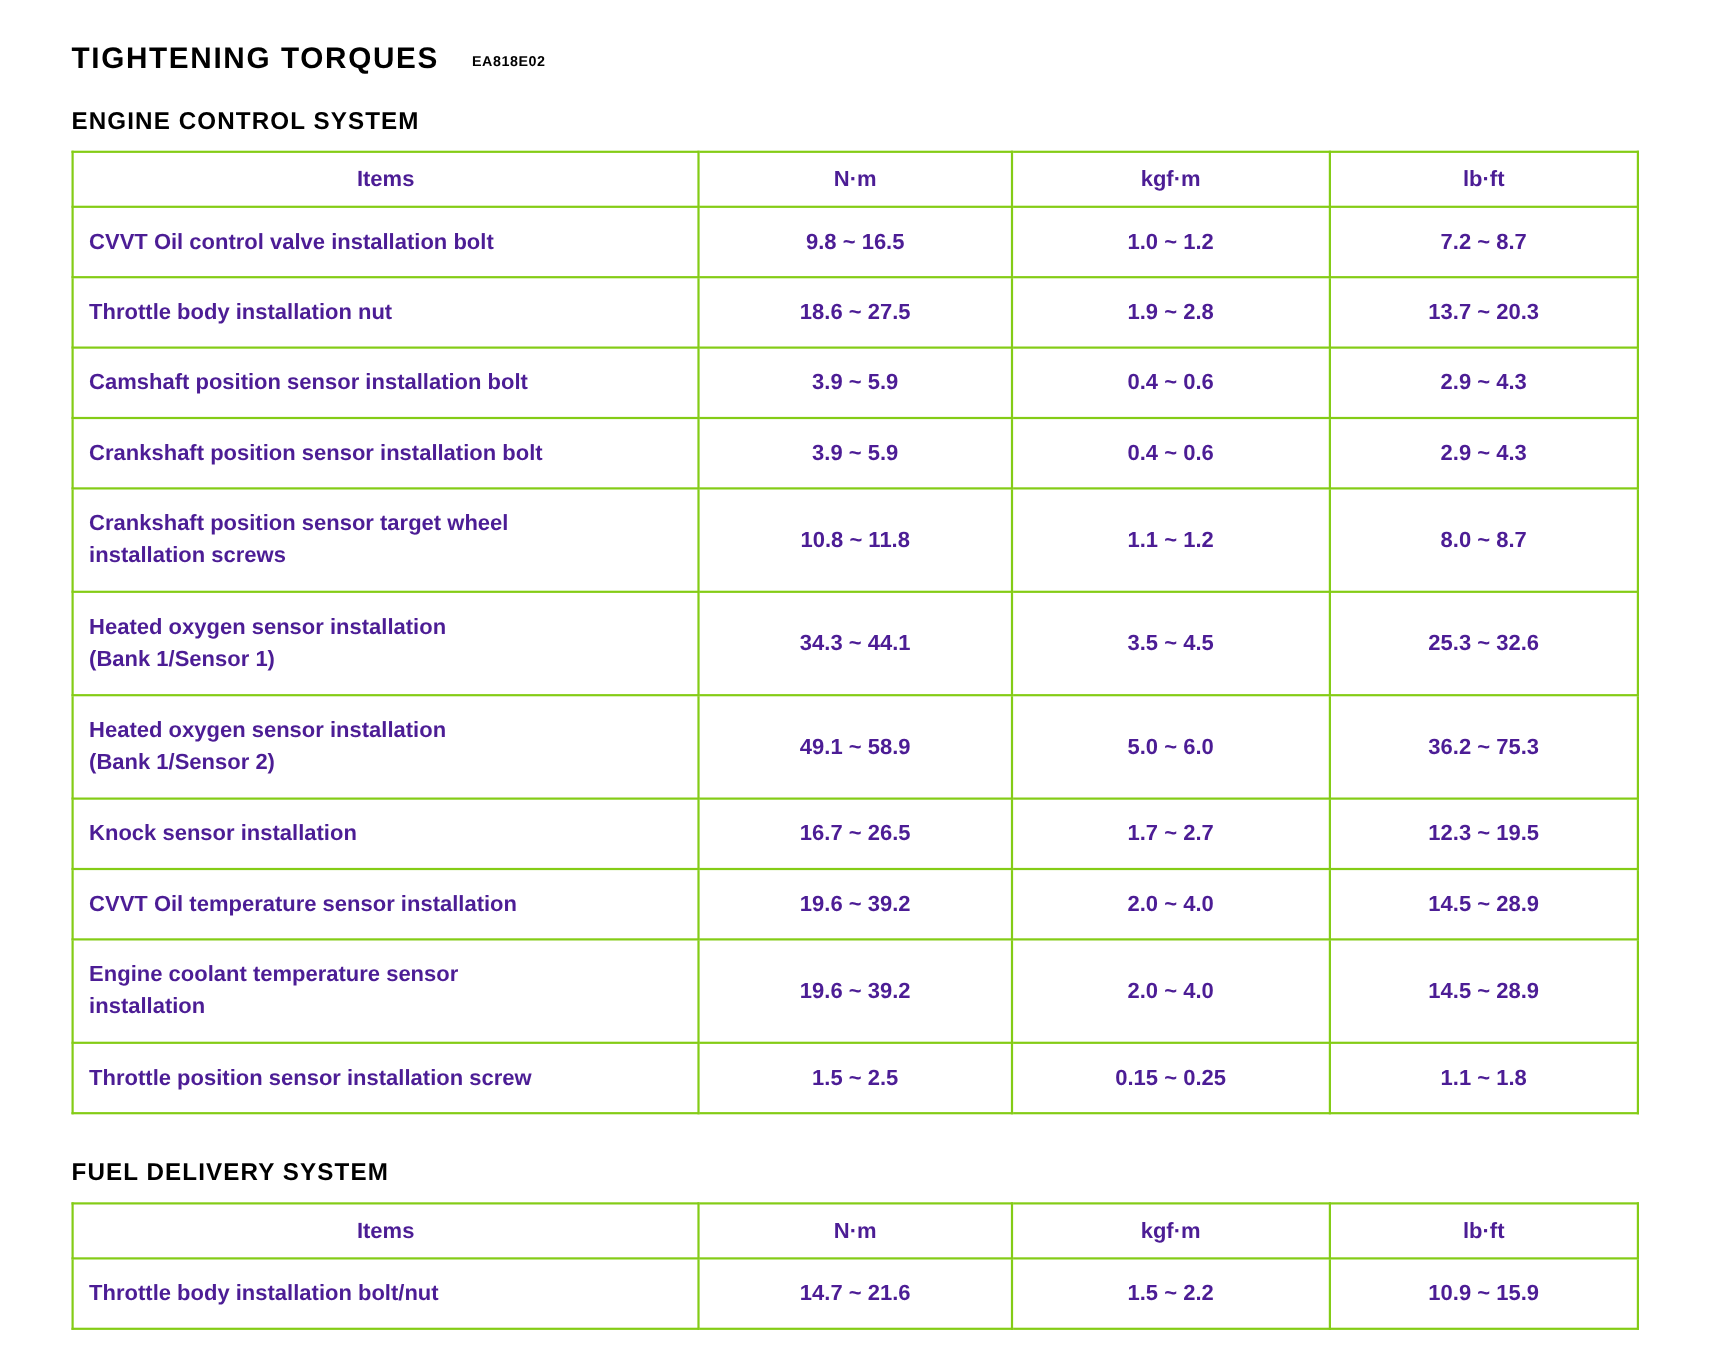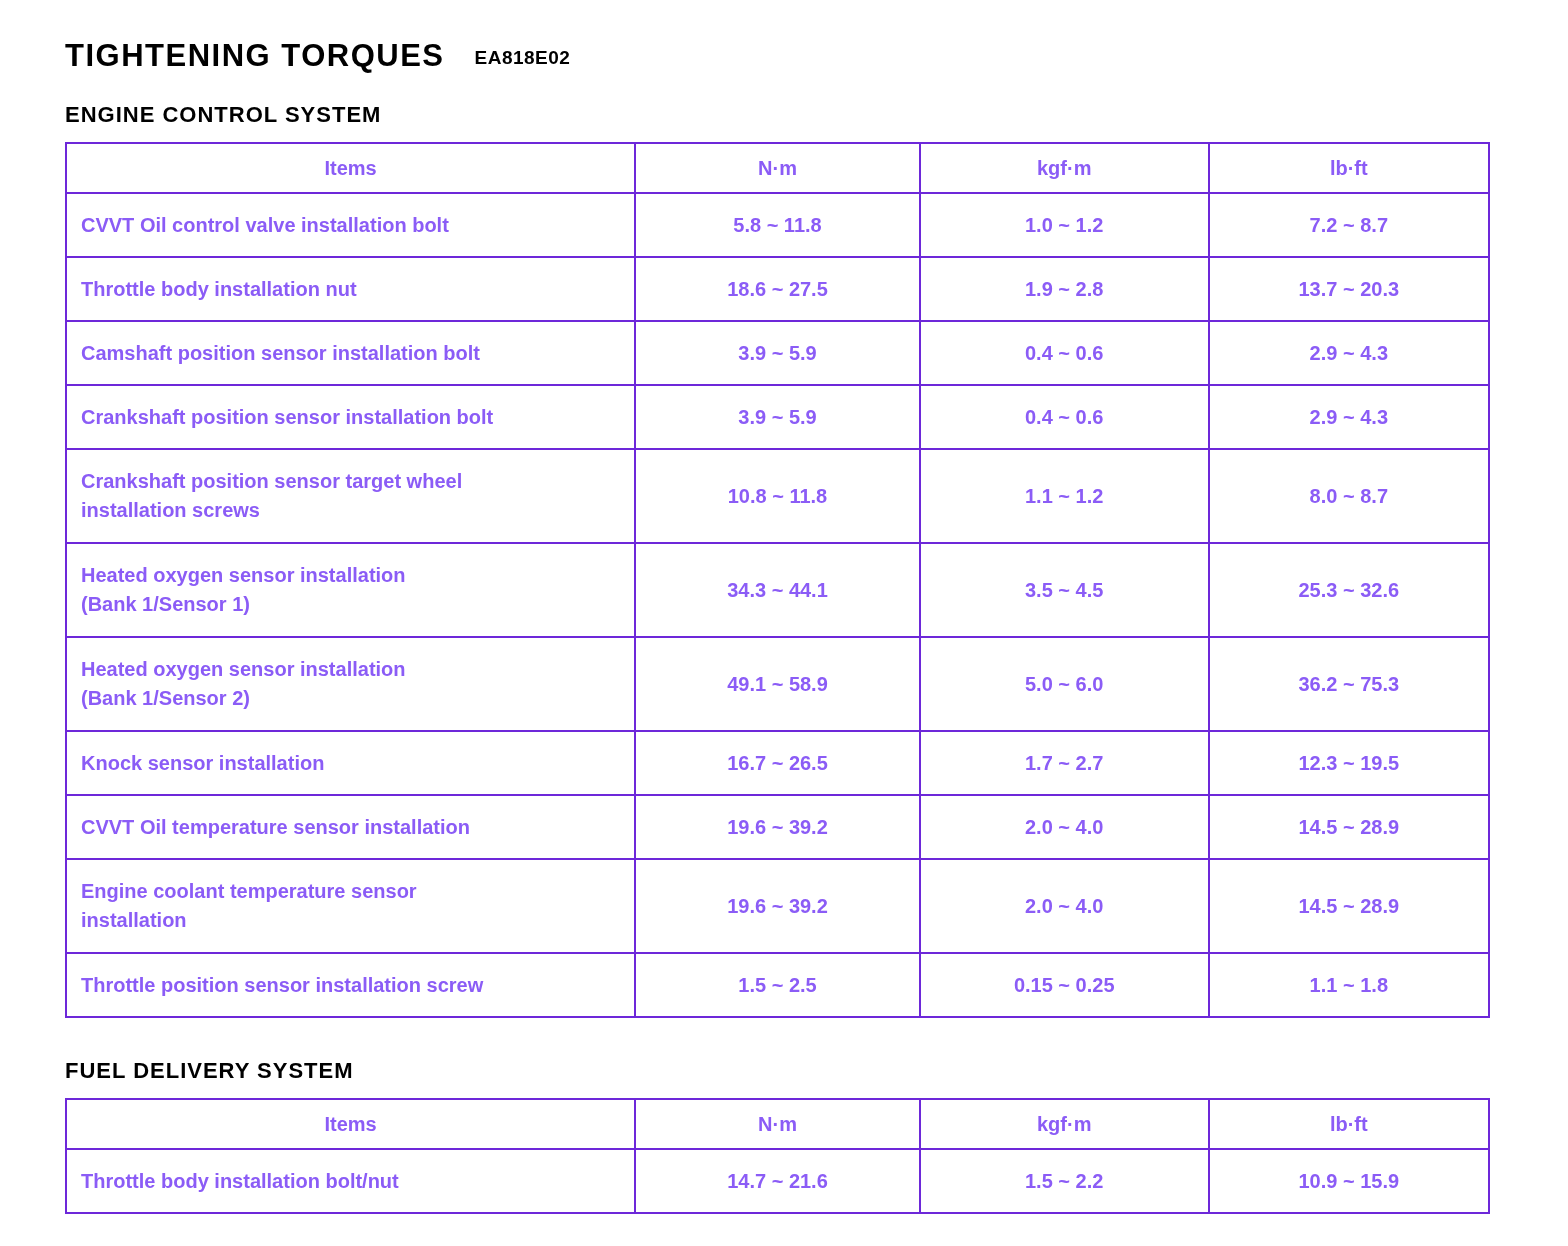--- a/index.html
+++ b/index.html
@@ -16,50 +16,50 @@
     padding: 38px 78px 0 65px;
     background: #ffffff;
   }
   .title-row {
     display: flex;
     align-items: baseline;
     gap: 30px;
     margin: 0 0 28px 0;
   }
   .doc-title {
-    font-size: 31px;
+    font-size: 27px;
     font-weight: bold;
     letter-spacing: 1.5px;
     margin: 0;
   }
   .doc-code {
-    font-size: 19px;
+    font-size: 13px;
     font-weight: bold;
     letter-spacing: 0.5px;
     position: relative;
     top: -2px;
   }
   .section-heading {
     font-size: 22px;
     font-weight: bold;
     letter-spacing: 1px;
     margin: 14px 0 14px 0;
   }
   table.torque-table {
     width: 1425px;
     border-collapse: collapse;
     table-layout: fixed;
     margin-bottom: 40px;
   }
   table.torque-table th,
   table.torque-table td {
-    border: 2px solid #6d28d9;
+    border: 2px solid #84cc16;
     font-weight: bold;
     font-size: 20px;
-    color: #8b5cf6;
+    color: #4c1d95;
   }
   table.torque-table th {
     height: 44px;
     text-align: center;
     padding: 2px 4px;
   }
   td.item-cell {
     text-align: left;
     padding: 9px 0 9px 14px;
     white-space: pre-line;
@@ -102,21 +102,21 @@
       <tr>
         <th>Items</th>
         <th>N·m</th>
         <th>kgf·m</th>
         <th>lb·ft</th>
       </tr>
     </thead>
     <tbody>
       <tr class="single-row">
         <td class="item-cell">CVVT Oil control valve installation bolt</td>
-        <td class="num-cell">5.8 ~ 11.8</td>
+        <td class="num-cell">9.8 ~ 16.5</td>
         <td class="num-cell">1.0 ~ 1.2</td>
         <td class="num-cell">7.2 ~ 8.7</td>
       </tr>
       <tr class="single-row">
         <td class="item-cell">Throttle body installation nut</td>
         <td class="num-cell">18.6 ~ 27.5</td>
         <td class="num-cell">1.9 ~ 2.8</td>
         <td class="num-cell">13.7 ~ 20.3</td>
       </tr>
       <tr class="single-row">

